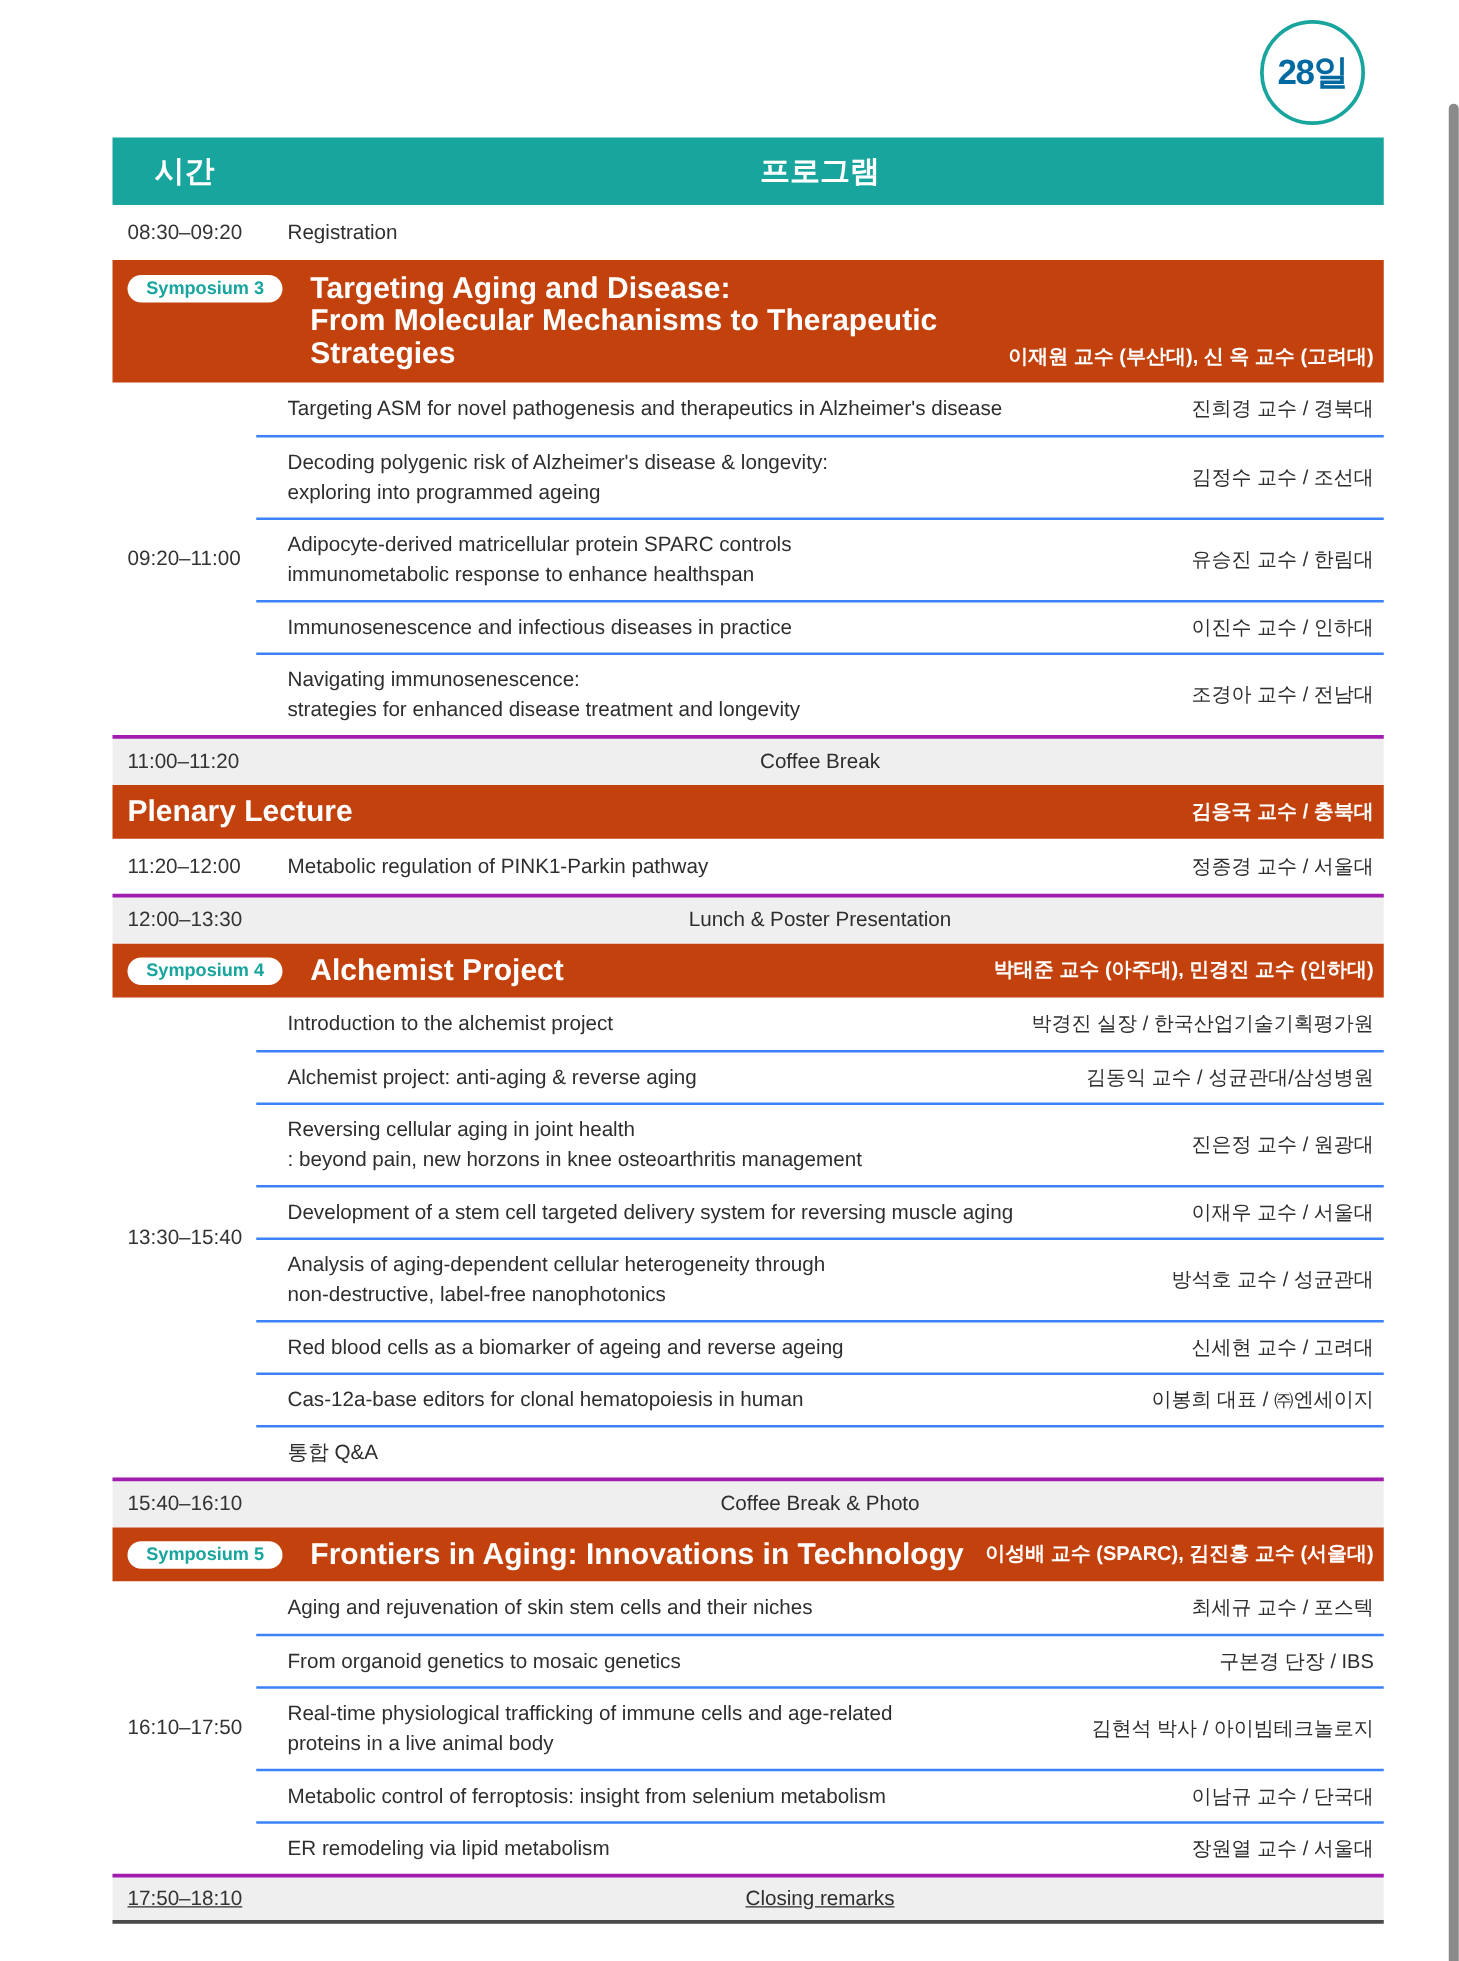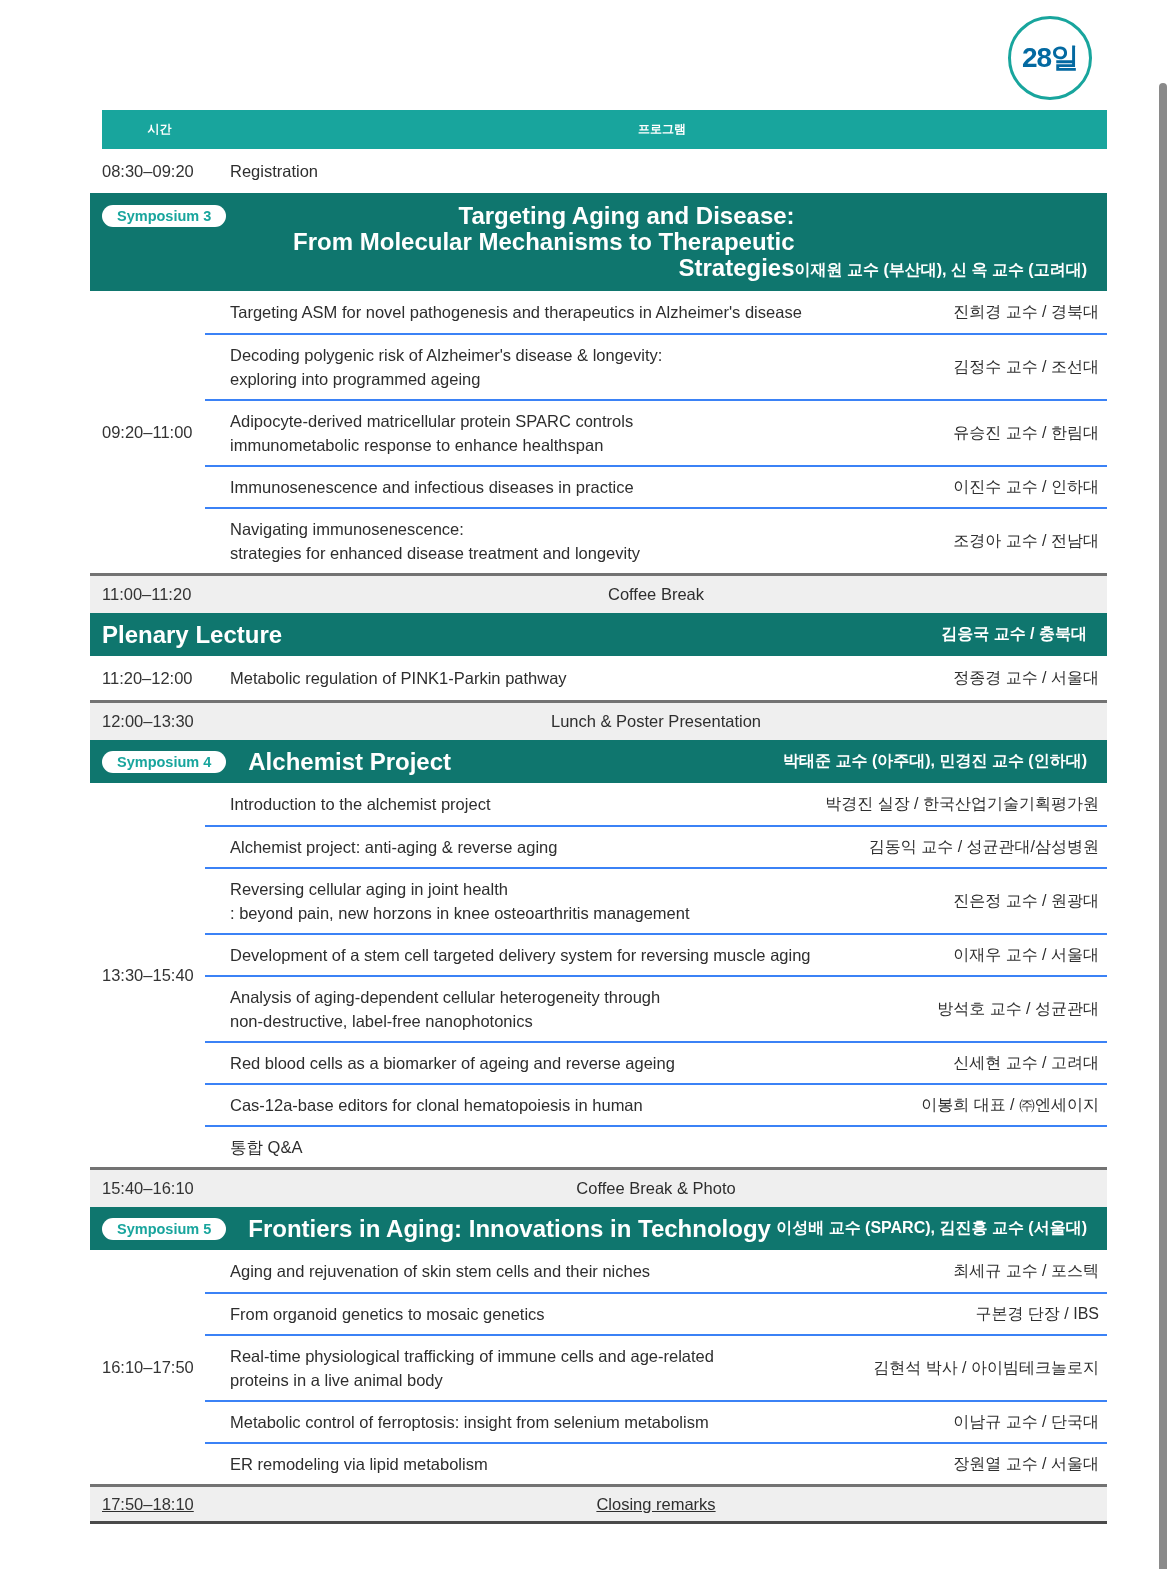--- a/index.html
+++ b/index.html
@@ -14,50 +14,50 @@
     border:3px solid #18A59D; border-radius:50%; display:flex; align-items:center; justify-content:center; }
   .day-badge span { color:#0369a1; font-size:28px; font-weight:bold; letter-spacing:-1px; }
 
   
   .scrollbar { position:absolute; top:83px; right:0; width:8px; height:1486px;
     background:#8a8a8a; border-radius:4px 4px 0 0; }
 
   
   .table { position:absolute; left:90px; top:110px; width:1017px; }
 
-  .thead { display:flex; background:#18A59D; color:#fff; font-weight:bold; font-size:12px; height:39px;margin-left:12px; }
+  .thead { display:flex; background:#18A59D; color:#fff; font-weight:bold; font-size:24px; height:54px; }
   .thead .time-col { width:115px; display:flex; align-items:center; justify-content:center; }
   .thead .prog-col { flex:1; display:flex; align-items:center; justify-content:center; }
 
   .time { font-size:16.5px; color:#333; }
 
   .row.simple { display:flex; align-items:center; min-height:44px; }
   .row.simple .time { width:115px; padding-left:12px; }
   .row.simple .title { padding-left:25px; font-size:16.5px; }
   .row.simple .speaker { margin-left:auto; padding-right:8px; font-size:16px; }
 
-  .band { display:flex; align-items:center; background:#0f766e; color:#fff; min-height:43px;text-align:right; }
+  .band { display:flex; align-items:center; background:#c2410c; color:#fff; min-height:43px; }
   .band .pill { margin-left:12px; background:#fff; color:#18A59D; font-size:14.5px; font-weight:bold;
     border-radius:999px; padding:3px 15px; white-space:nowrap; }
   .band .band-title { margin-left:22px; font-size:24px; font-weight:bold; line-height:26px; white-space:pre-line; }
-  .band .chairs { margin-left:auto; padding-right:20px; font-size:16px; font-weight:bold; white-space:nowrap; }
+  .band .chairs { margin-left:auto; padding-right:8px; font-size:16px; font-weight:bold; white-space:nowrap; }
   .band.two { min-height:72px; align-items:flex-start; padding:10px 0; }
   .band.two .pill { margin-top:2px; }
   .band.two .chairs { align-self:flex-end; }
   .band.plenary .band-title { margin-left:12px; }
 
   .sessions { display:flex; align-items:center; }
   .sessions .time { width:115px; padding-left:12px; flex-shrink:0; }
   .sessions .rows { flex:1; display:flex; flex-direction:column; }
   .srow { display:flex; align-items:center; padding:8px 8px 8px 25px; min-height:42px; }
   .srow + .srow { border-top:2px solid #3b82f6; }
   .srow .title { font-size:16.5px; line-height:24px; white-space:pre-line; }
   .srow .speaker { margin-left:auto; padding-left:14px; font-size:16px; white-space:nowrap; text-align:center; }
 
-  .row.break { display:flex; align-items:center; min-height:40px; background:#EFEFEF; border-top:3px solid #737373; }
+  .row.break { display:flex; align-items:center; min-height:40px; background:#EFEFEF; border-top:3px solid #a21caf; }
   .row.break .time { width:115px; padding-left:12px; flex-shrink:0; }
   .row.break .title { flex:1; text-align:center; font-size:16.5px; }
   .row.break.last { border-bottom:3px solid #4a4a4a;text-decoration:underline; }
 </style>
 </head>
 <body>
 
 <div class="page">
 
   <div class="day-badge">

